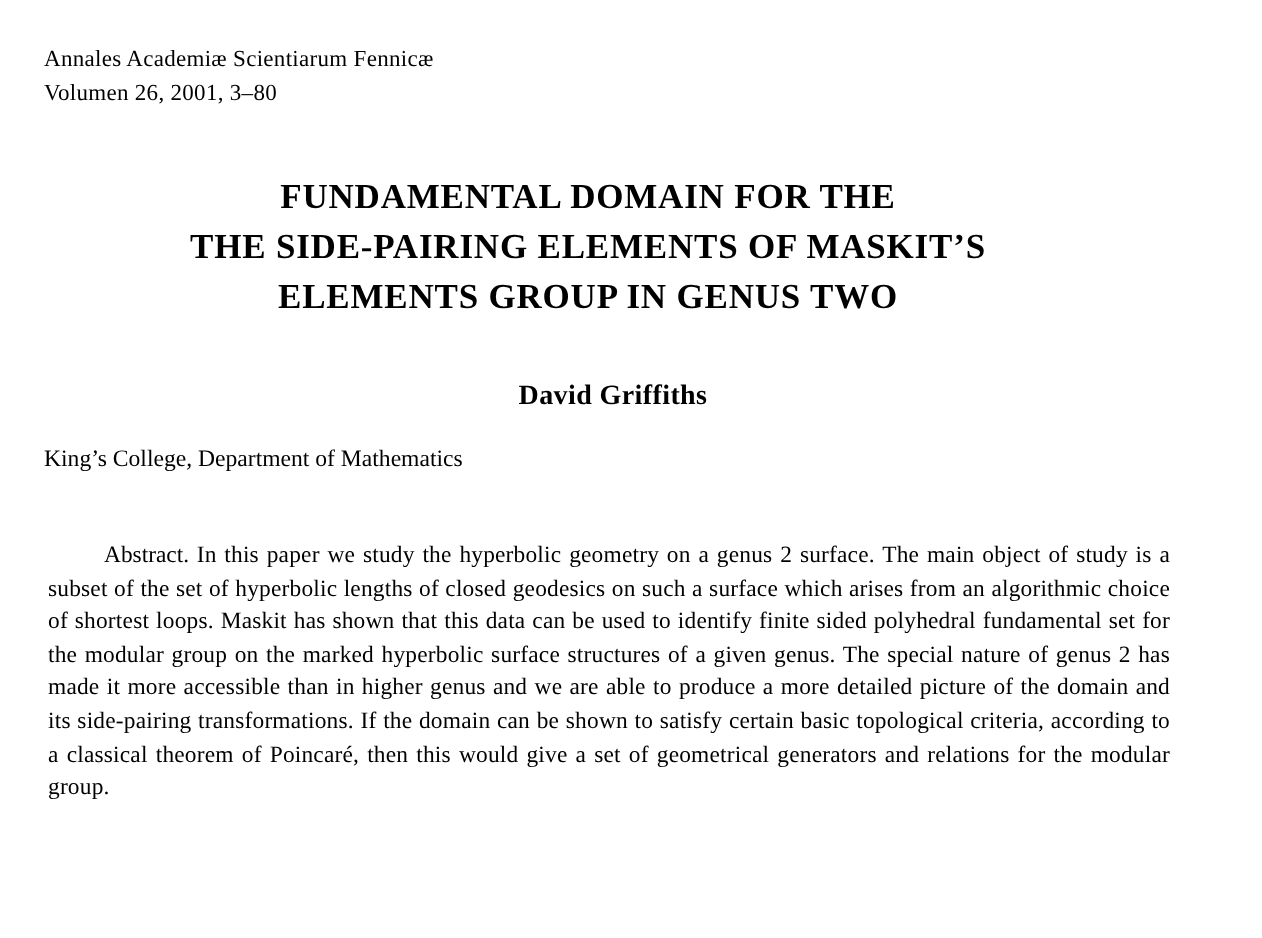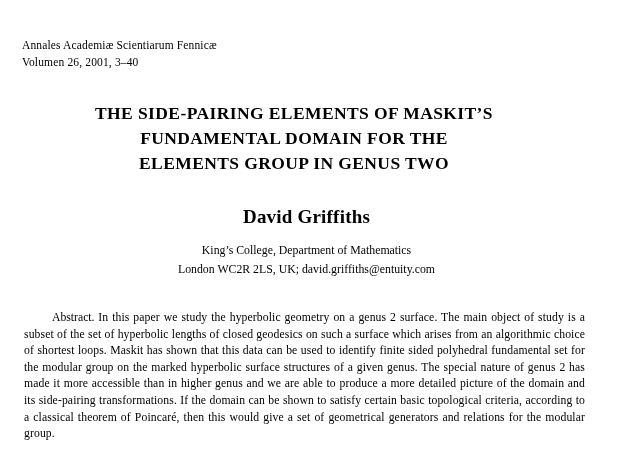--- a/index.html
+++ b/index.html
@@ -12,21 +12,21 @@
     height: 469px;
     overflow: hidden;
     font-family: "Liberation Serif", "DejaVu Serif", serif;
     color: #000000;
   }
   .page {
     position: relative;
     width: 631px;
     height: 469px;
     box-sizing: border-box;
-    padding: 37px 40px 0 22px;
+    padding: 22px 40px 0 22px;
   }
   .journal-block {
     font-family: "Liberation Serif", "DejaVu Serif", serif;
     font-size: 11.5px;
     line-height: 17px;
     letter-spacing: 0.15px;
     margin-left: 0px;
   }
   .journal-block div {
     white-space: nowrap;
@@ -40,26 +40,25 @@
     letter-spacing: 0.4px;
     padding: 0 55px 0 30px;
   }
   .title-block div {
     white-space: nowrap;
   }
   .author {
     margin-top: 30px;
     text-align: center;
     font-weight: bold;
-    font-size: 19px;
+    font-size: 14px;
     letter-spacing: 0.2px;
   }
   .affil {
     margin-top: 13px;
-    text-align: center;
     font-size: 11.8px;
     line-height: 19px;
   }
   .affil div {
     white-space: nowrap;
   }
   .abstract {
     margin-top: 31px;
     font-size: 11.7px;
     line-height: 16.6px;
@@ -79,34 +78,33 @@
     letter-spacing: 0.1px;
   }
 </style>
 </head>
 <body>
 
 <div class="page">
 
   <div class="journal-block">
     <div>Annales Academiæ Scientiarum Fennicæ</div>
-    <div>Volumen 26, 2001, 3–40</div>
+    <div>Volumen 26, 2001, 3–80</div>
   </div>
 
   <div class="title-block">
+    <div>FUNDAMENTAL DOMAIN FOR THE</div>
     <div>THE SIDE-PAIRING ELEMENTS OF MASKIT’S</div>
-    <div>FUNDAMENTAL DOMAIN FOR THE</div>
     <div>ELEMENTS GROUP IN GENUS TWO</div>
   </div>
 
   <div class="author">David Griffiths</div>
 
   <div class="affil">
     <div>King’s College, Department of Mathematics</div>
-    <div>London WC2R 2LS, UK; david.griffiths@entuity.com</div>
   </div>
 
   <div class="abstract">
     <span class="lead"><b>Abstract.</b></span>
     <span class="spaced">In this paper we study the hyperbolic geometry on a genus 2 surface. The main object of study is a subset of the set of hyperbolic lengths of closed geodesics on such a surface which arises from an algorithmic choice of shortest loops. Maskit has shown that this data can be used to identify finite sided polyhedral fundamental set for the modular group on the marked hyperbolic surface structures of a given genus. The special nature of genus 2 has made it more accessible than in higher genus and we are able to produce a more detailed picture of the domain and its side-pairing transformations. If the domain can be shown to satisfy certain basic topological criteria, according to a classical theorem of Poincaré, then this would give a set of geometrical generators and relations for the modular group.</span>
   </div>
 
 </div>
 
 </body></html>

